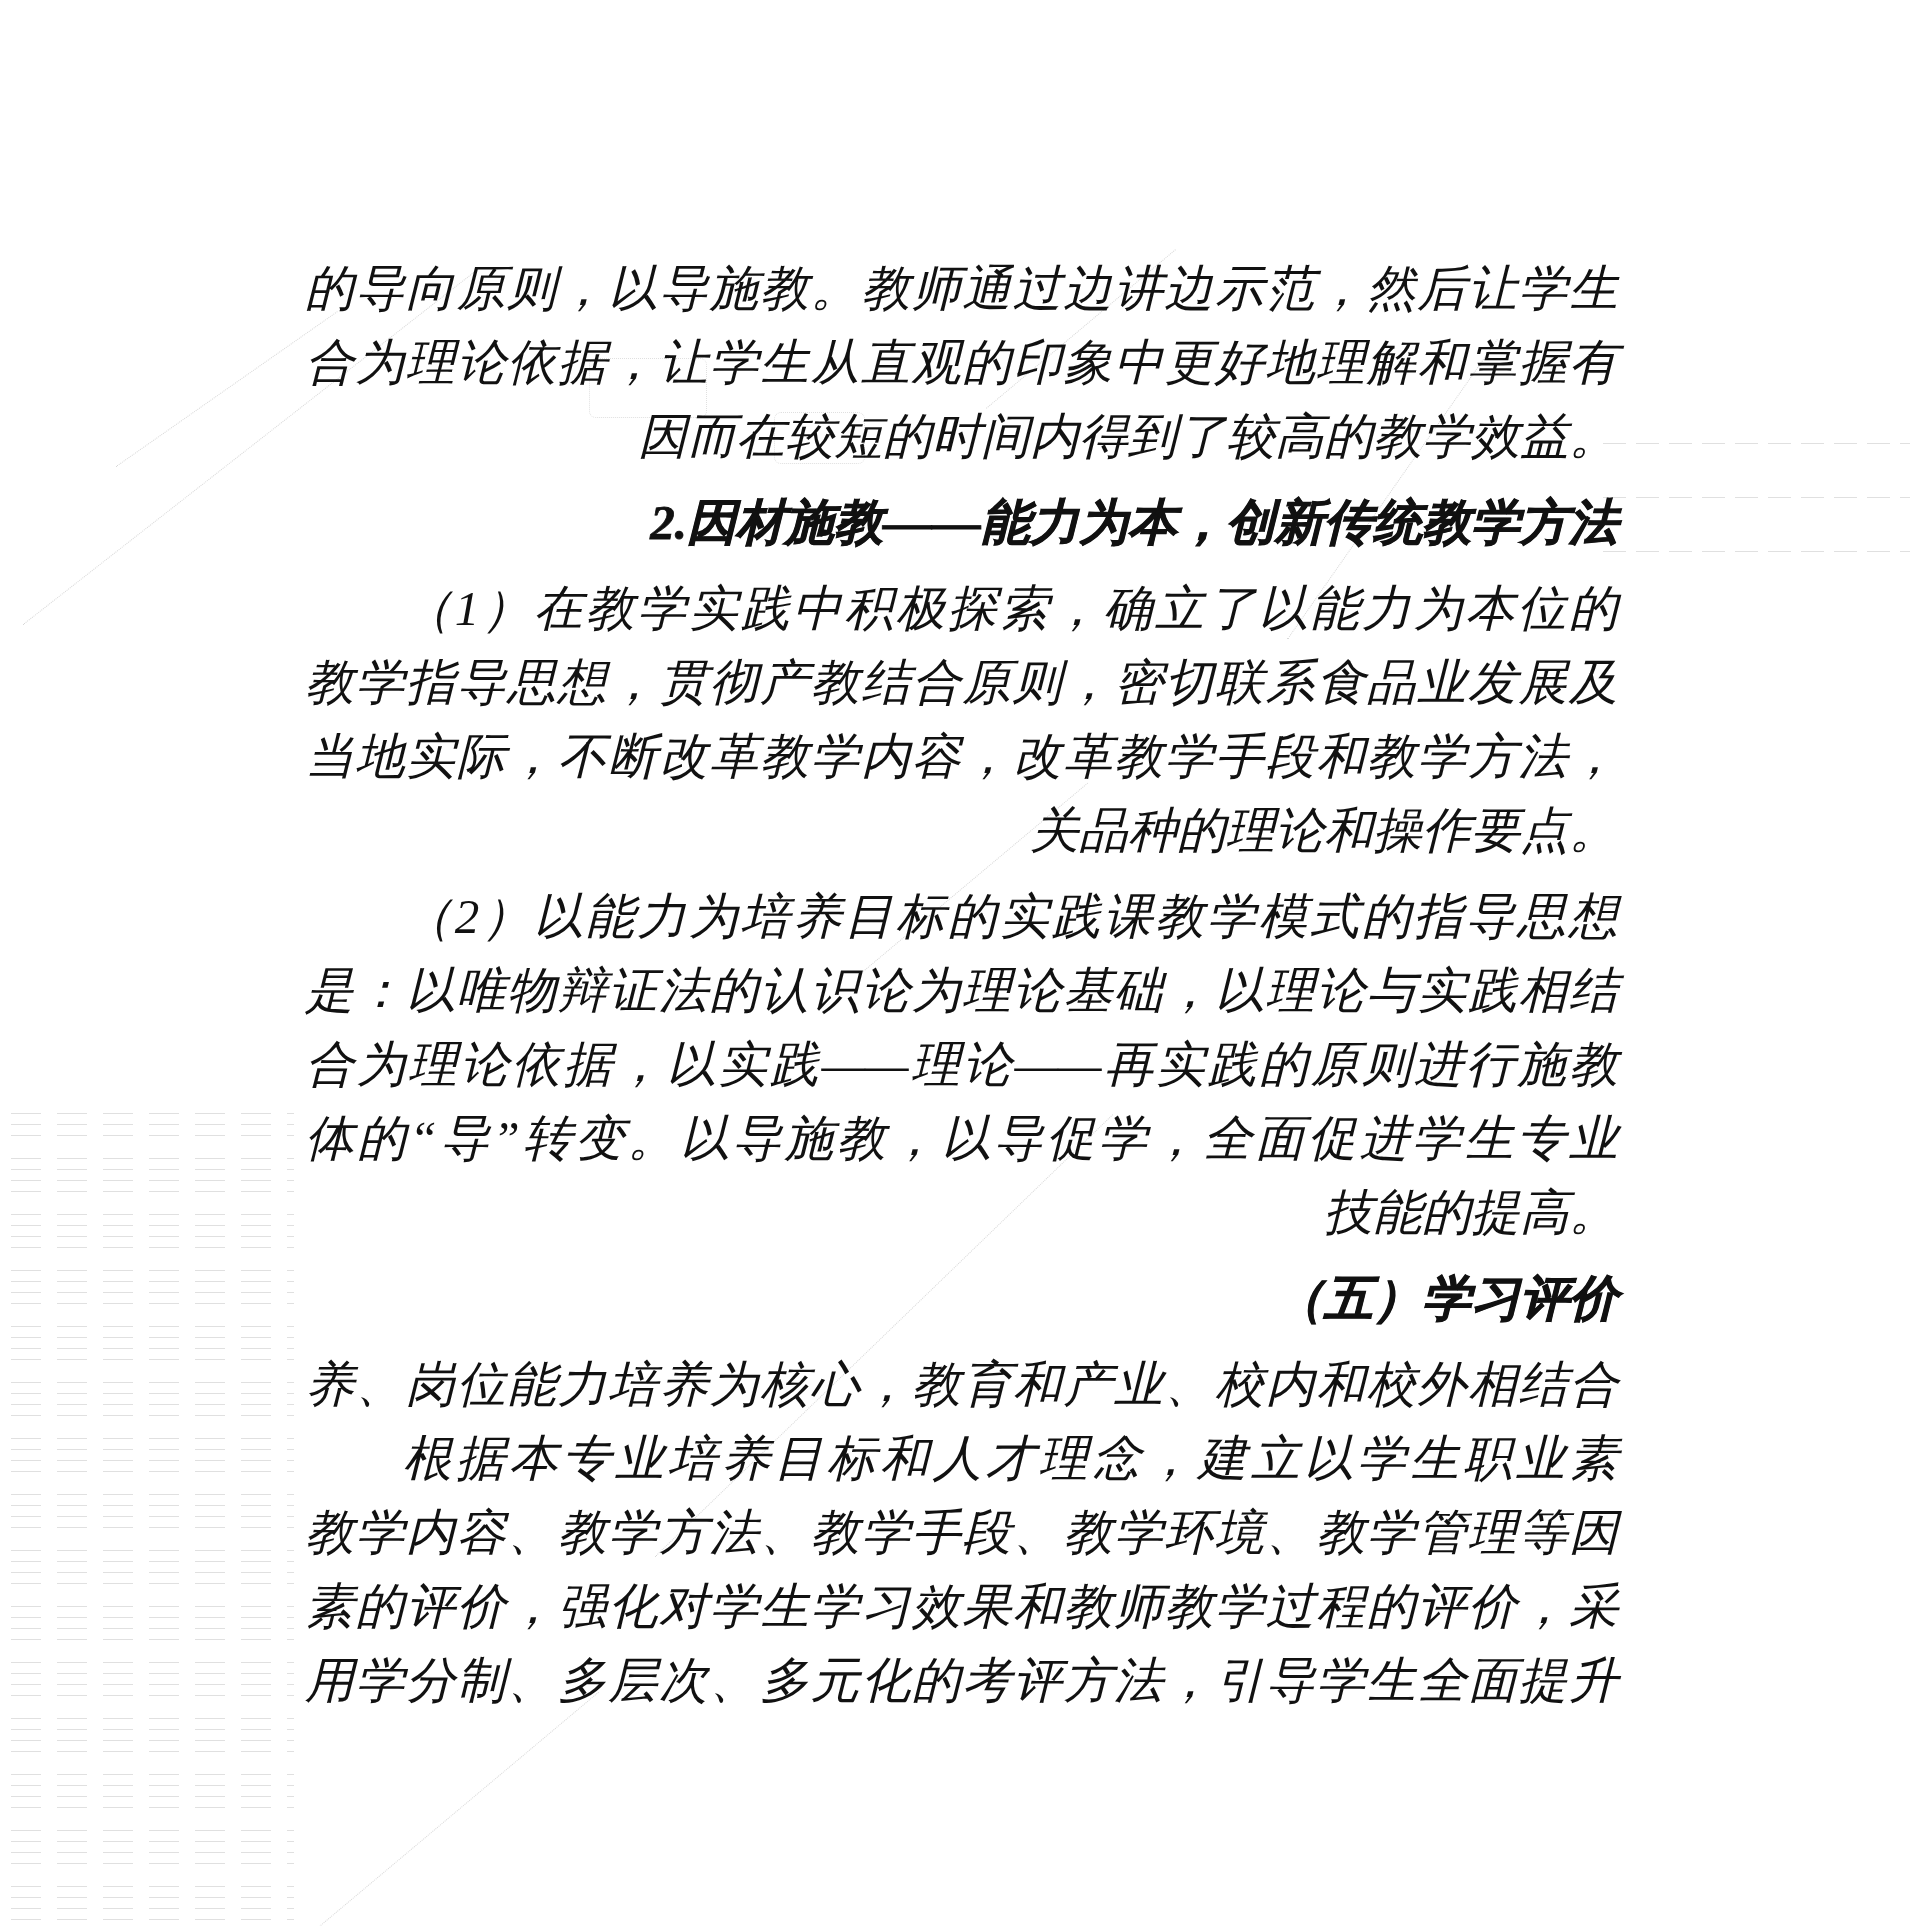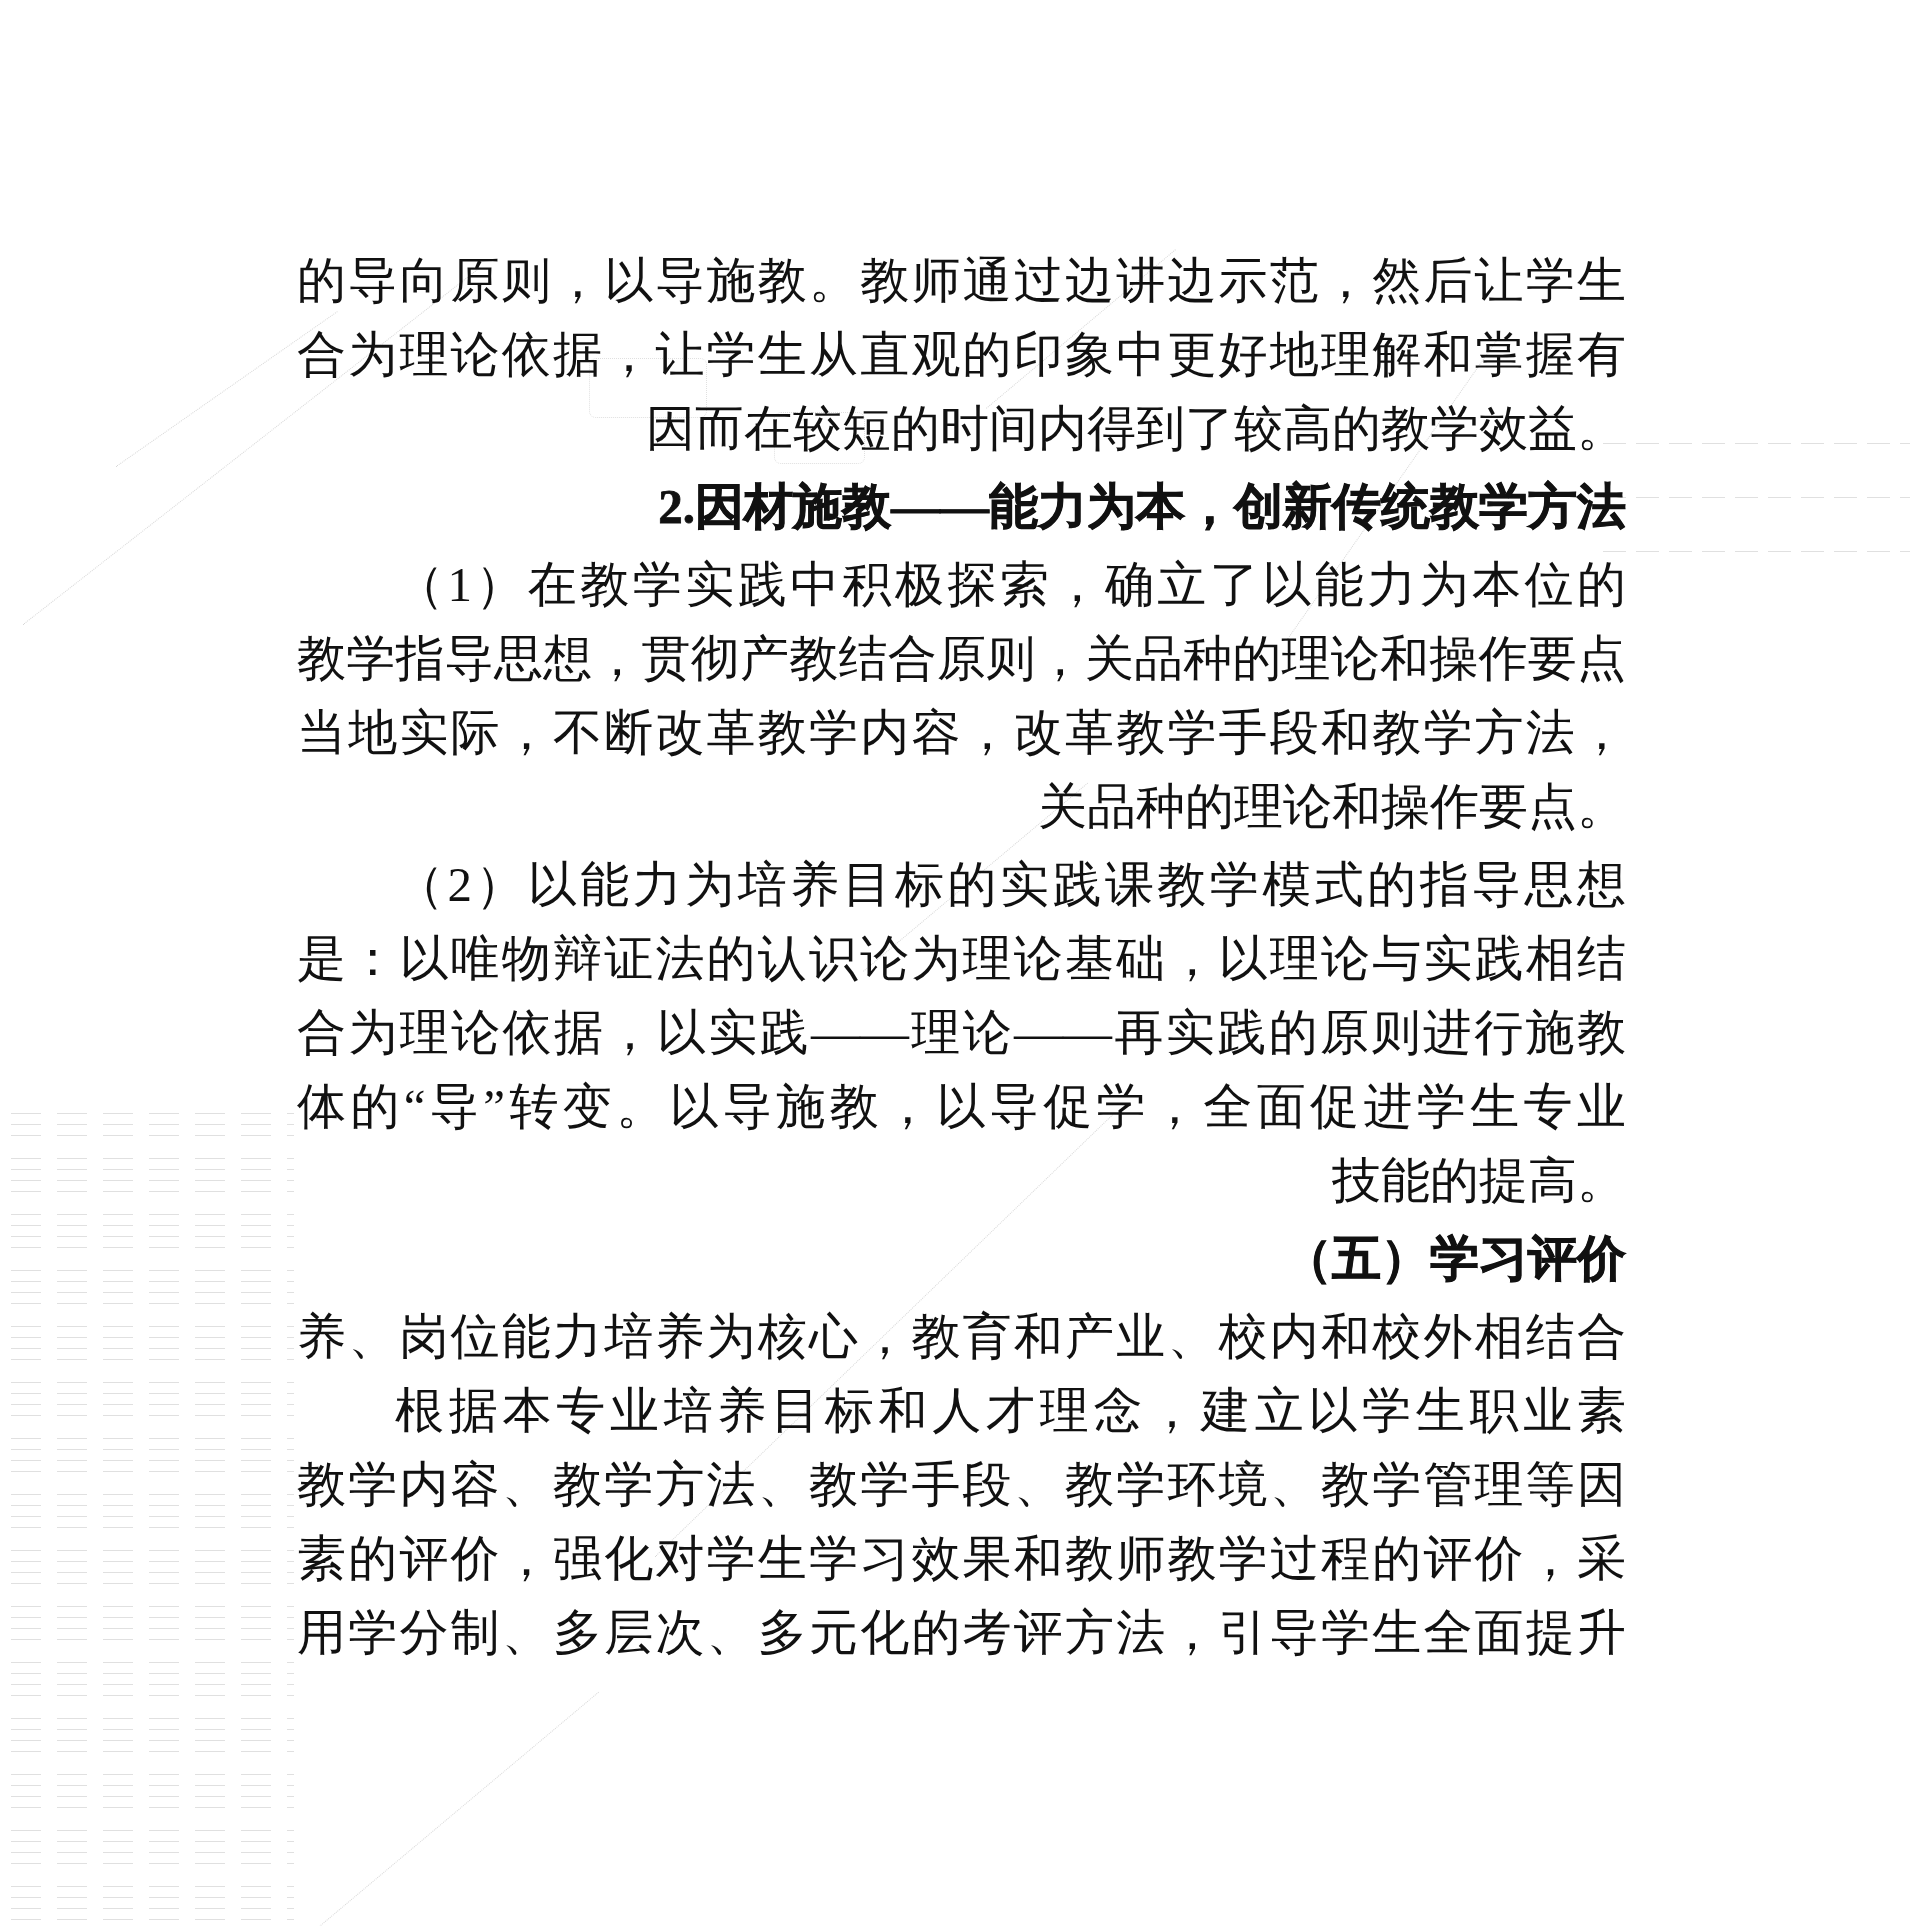--- a/index.html
+++ b/index.html
@@ -42,21 +42,21 @@
     border-radius:7px;
   }
 
   
   .text-block{
     position:absolute;
     left:293px; top:240px; width:1337px;
     color:var(--ink);
     font-size:49px;
   }
-  .para{margin:4px;padding:0;}
+  .para{margin:12px;padding:0;font-style:italic;}
   .line{
     height:74px;
     line-height:74px;
     white-space:nowrap;
     text-align:right;
   }
   .line.full{
     text-align:justify;
     text-align-last:justify;
     text-justify:inter-character;
@@ -94,21 +94,21 @@
       <div class="para body">
         <div class="line full">的导向原则，以导施教。教师通过边讲边示范，然后让学生</div>
         <div class="line full">合为理论依据，让学生从直观的印象中更好地理解和掌握有</div>
         <div class="line">因而在较短的时间内得到了较高的教学效益。</div>
       </div>
       <div class="para heading">
         <div class="line indent">2.因材施教——能力为本，创新传统教学方法</div>
       </div>
       <div class="para body">
         <div class="line full indent">（1）在教学实践中积极探索，确立了以能力为本位的</div>
-        <div class="line full">教学指导思想，贯彻产教结合原则，关品种的理论和操作要点</div>
+        <div class="line full">教学指导思想，贯彻产教结合原则，密切联系食品业发展及</div>
         <div class="line full">当地实际，不断改革教学内容，改革教学手段和教学方法，</div>
         <div class="line">关品种的理论和操作要点。</div>
       </div>
       <div class="para body">
         <div class="line full indent">（2）以能力为培养目标的实践课教学模式的指导思想</div>
         <div class="line full">是：以唯物辩证法的认识论为理论基础，以理论与实践相结</div>
         <div class="line full">合为理论依据，以实践——理论——再实践的原则进行施教</div>
         <div class="line full">体的“导”转变。以导施教，以导促学，全面促进学生专业</div>
         <div class="line">技能的提高。</div>
       </div>

